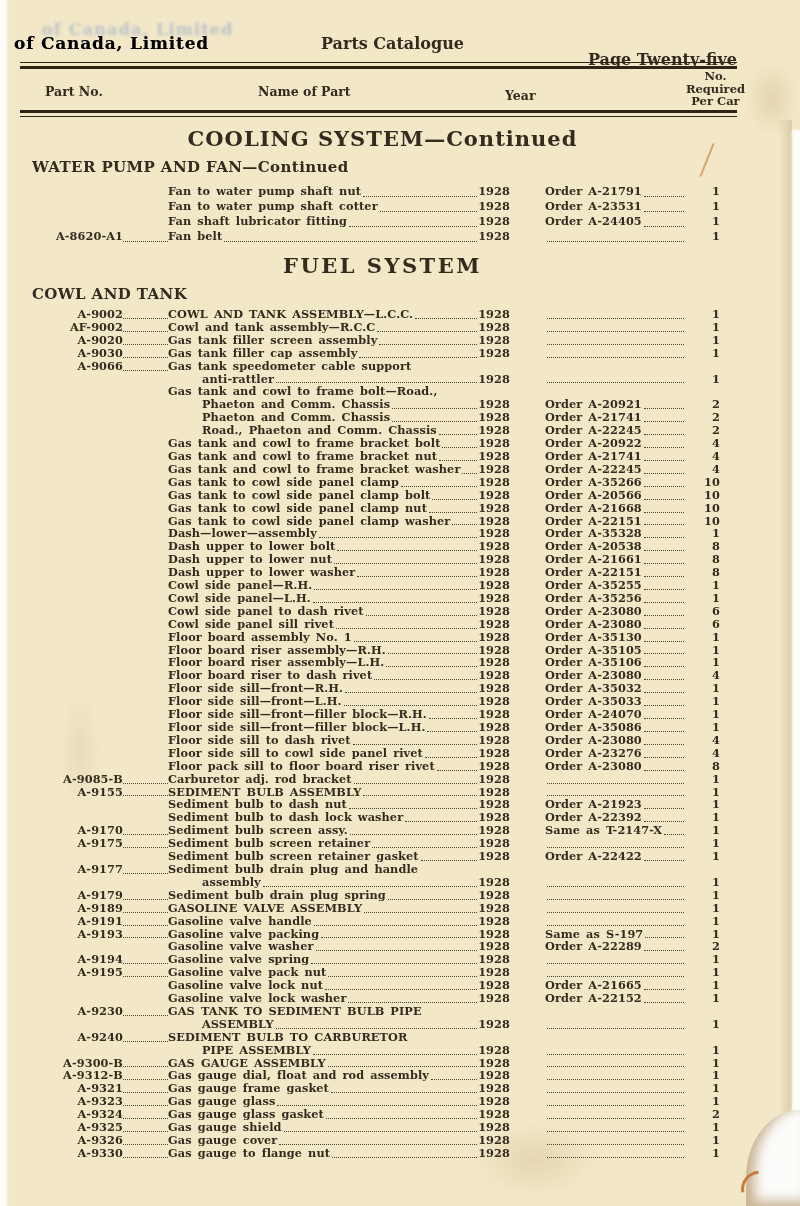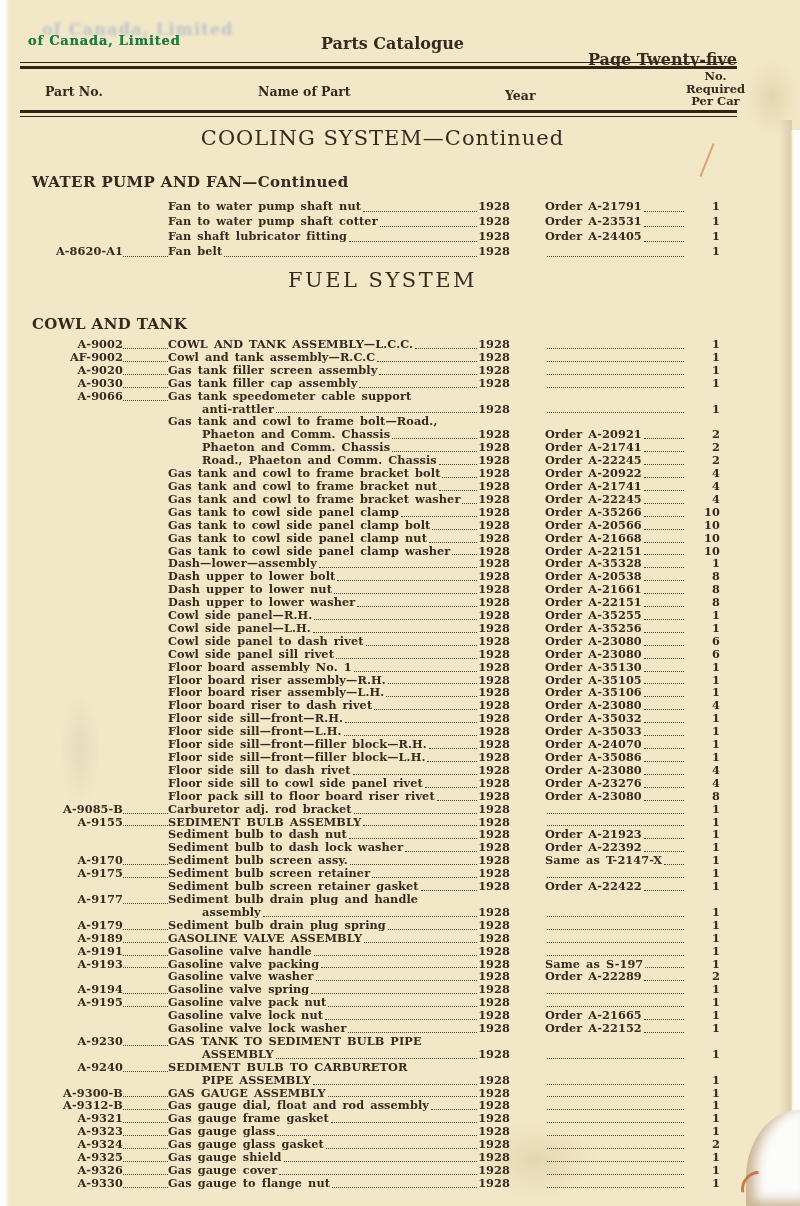--- a/index.html
+++ b/index.html
@@ -41,44 +41,44 @@
     background:#fcfcfa; border-top-left-radius:100% 70%;
     box-shadow: inset 9px -5px 12px rgba(174,140,94,.65); }
   .curl-mark { position:absolute; right:14px; bottom:-6px; width:40px; height:34px; z-index:7;
     border:3px solid transparent; border-left:3px solid rgba(198,104,44,.85);
     border-radius:50%; transform:rotate(38deg); }
 
   
   .masthead { position:relative; height:62px; z-index:2; }
   .stamp-ghost { position:absolute; left:42px; top:20px; font-size:16px; font-weight:bold;
     color:#8fa3c9; opacity:.55; filter:blur(1.8px); letter-spacing:1.2px; white-space:nowrap; }
-  .stamp { position:absolute; left:28px; top:33px; font-size:13px; font-weight:bold;
-    color:#15803d; letter-spacing:.8px; text-shadow:0 0 .6px rgba(38,46,77,.6); }
+  .stamp { position:absolute; left:14px; top:33px; font-size:17px; font-weight:bold;
+    color:#000000; letter-spacing:.8px; text-shadow:0 0 .6px rgba(38,46,77,.6); }
   .mast-center { position:absolute; left:321px; top:34px; font-size:16px; font-weight:bold; }
   .mast-right  { position:absolute; right:63px; top:50px; font-size:16px; font-weight:bold; }
 
   .rule { margin-left:20px; margin-right:63px; height:3px; position:relative; z-index:2; }
   .rule-top  { border-top:1.5px solid #2e2517; border-bottom:3px solid #2e2517; }
   .rule-head { border-top:3px solid #2e2517; border-bottom:1.5px solid #2e2517; }
 
   
   .colhead { position:relative; height:41px; margin:0 63px 0 45px; z-index:2;
     font-weight:bold; }
   .ch-part { position:absolute; left:0;   top:15px; font-size:12.5px; }
   .ch-name { position:absolute; left:213px; top:15px; font-size:12.5px; }
   .ch-year { position:absolute; left:460px; top:19px; font-size:12.5px; }
   .ch-req  { position:absolute; right:-8px; top:1px; font-size:11.5px; line-height:12.5px;
     text-align:center; }
 
   
   section { position:relative; z-index:2; }
-  .sec-title { text-align:center; font-size:21px; font-weight:normal; letter-spacing:1px;
+  .sec-title { text-align:center; font-size:21px; font-weight:bold; letter-spacing:1px;
     margin:9px 80px 0 45px; }
   .sec-1 .sec-title { letter-spacing:2.5px; }
-  .sub-title { font-size:15px; font-weight:bold; letter-spacing:.4px; margin:23px 80px 0 32px; }
+  .sub-title { font-size:15px; font-weight:bold; letter-spacing:.4px; margin:7px 80px 0 32px; }
 
   .rows { margin:5px 80px 0 45px; font-size:11.3px; font-weight:bold; line-height:12.9px;
     letter-spacing:.1px; word-spacing:2px; }
   .rows.loose { line-height:15px;margin-top:8px; }
 
   .row { display:flex; align-items:flex-end; white-space:nowrap; }
   .c-part  { width:78px;  flex:none; text-align:right; }
   .c-pdots { width:45px;  flex:none; height:3px; margin-bottom:2px; }
   .c-pdots.dotted { border-bottom:1.6px dotted #4c422f; }
   .c-name  { width:342px; flex:none; display:flex; align-items:flex-end; }

